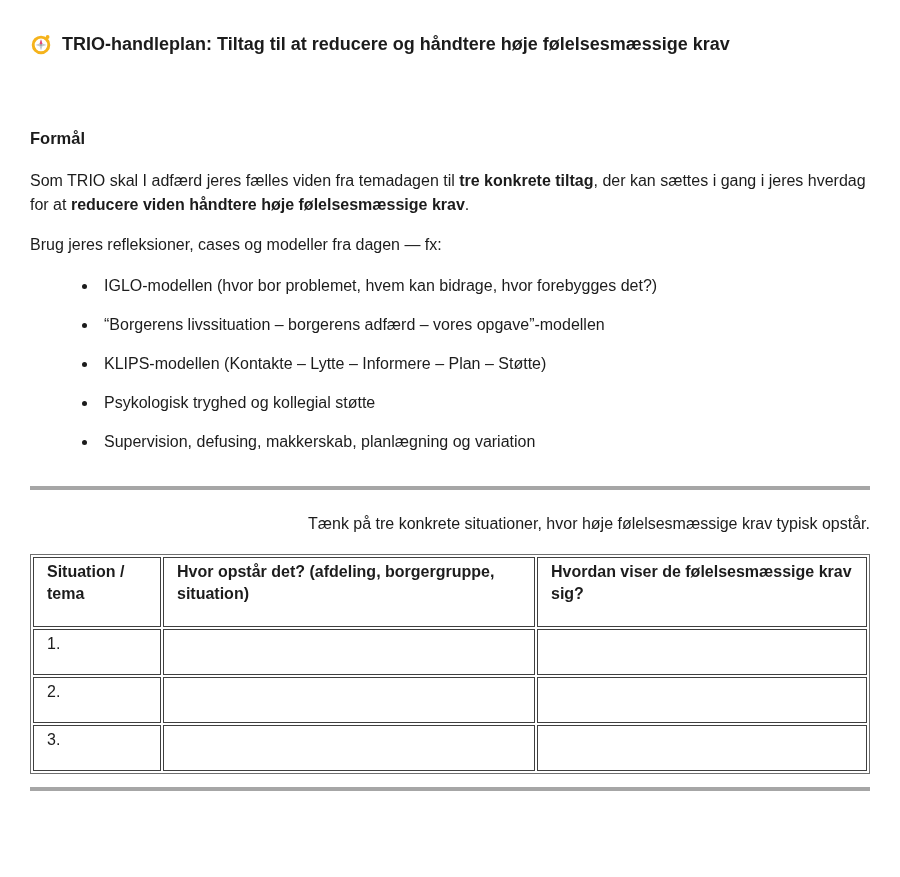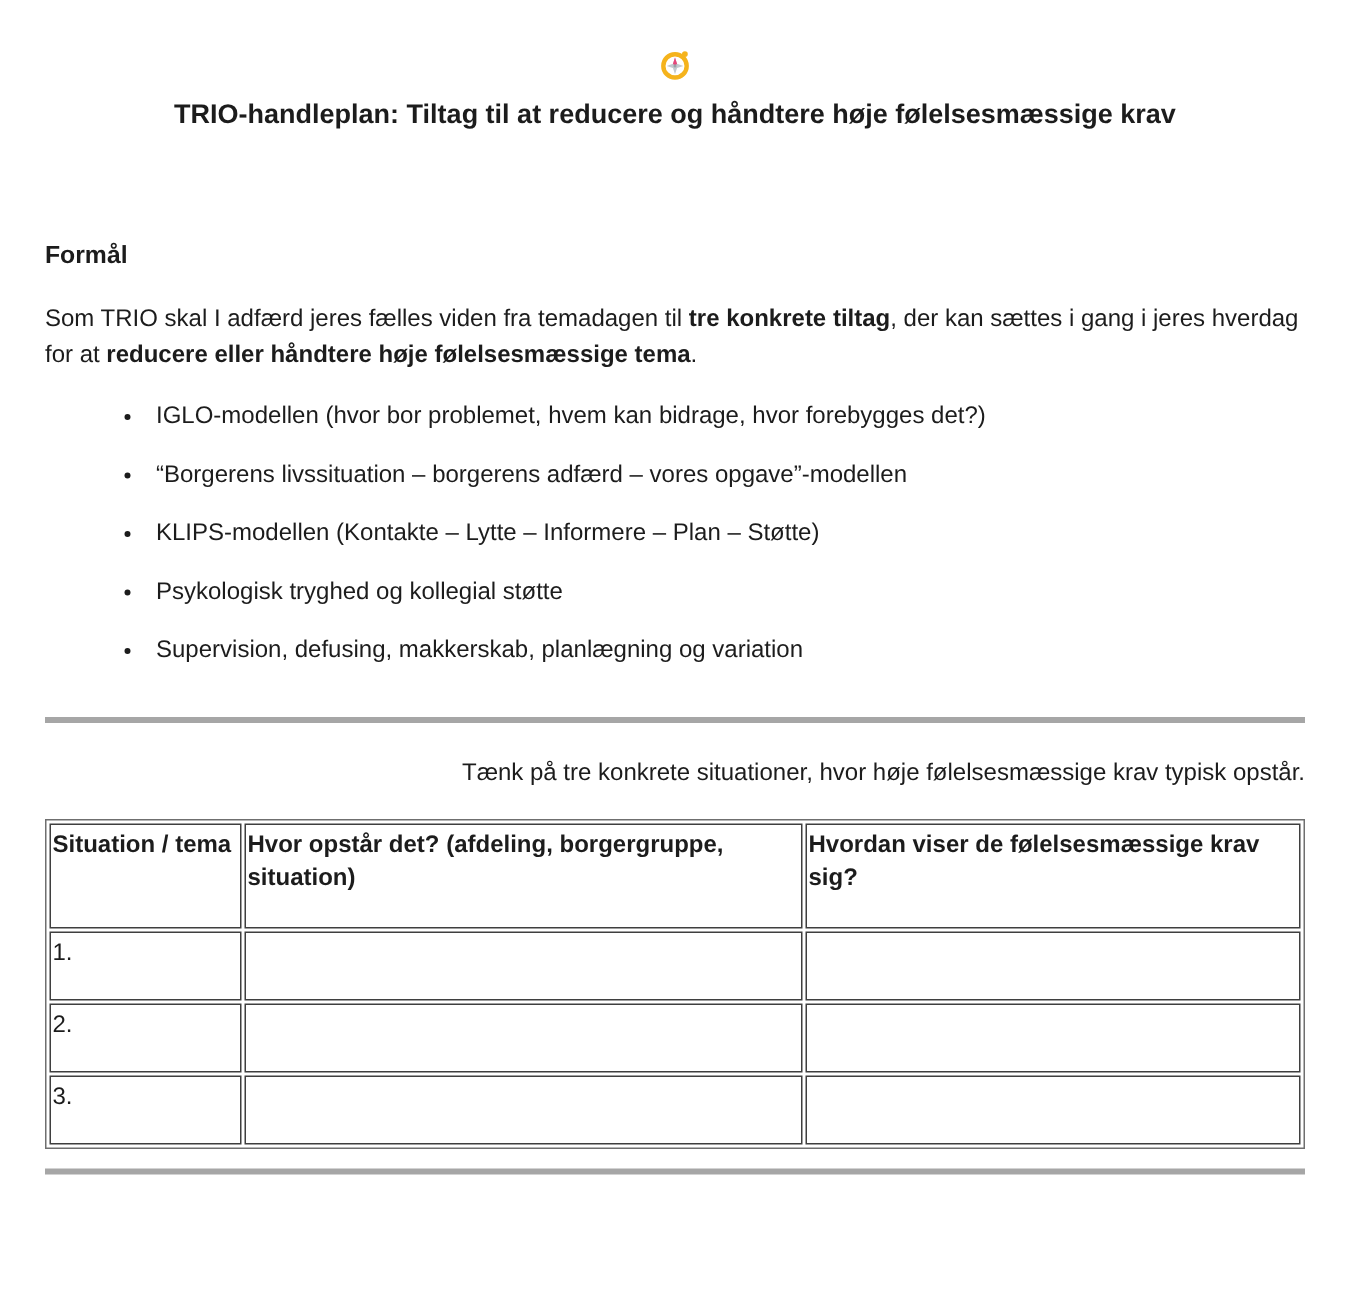--- a/index.html
+++ b/index.html
@@ -5,21 +5,21 @@
   html,body { margin:0; padding:0; background:#ffffff; }
   body {
     width:900px; height:877px; box-sizing:border-box;
     padding:32px 30px 0 30px;
     font-family:"Liberation Sans","DejaVu Sans",sans-serif;
     color:#1c1c1c; font-size:16px;
     overflow:hidden;
   }
   .title-row {
     display:flex; align-items:center; gap:10px;
-    font-size:18px; font-weight:bold; margin:0; line-height:24px;flex-direction:column;
+    font-size:18px; font-weight:bold; margin:0; line-height:24px;
   }
   .icon { display:inline-flex; flex:0 0 auto; }
   h2.formal { font-size:16.5px; font-weight:bold; margin:72px 0 0 0; line-height:20px; }
   p.p1 { margin:21px 0 0 0; line-height:24px; }
   p.models-intro { margin:16px 0 0 0; line-height:24px; }
   ul.models { margin:18px 0 0 0; padding:0 0 0 68px; list-style:disc outside; }
   ul.models li { margin:0 0 17px 0; padding-left:6px; line-height:22px; }
   ul.models li:last-child { margin-bottom:16px; }
   hr.divider { border:0; height:4px; background:#a6a6a6; margin:33px 0 0 0; }
   .step-heading {
@@ -27,21 +27,21 @@
     font-size:16.5px; font-weight:bold; margin:25px 0 0 0; line-height:22px;
   }
   p.step-intro { margin:23px 0 0 0; line-height:21.5px;text-align:right; }
   table.situations {
     margin-top:19px; width:838px; table-layout:fixed;
     border-collapse:separate; border-spacing:2px;
     border:1px solid #6f6f6f; background:#ffffff;
   }
   table.situations th, table.situations td {
     border:1px solid #3f3f3f; vertical-align:top;
-    padding:3px 1px; text-align:left; font-size:16px;
+    padding:3px 13px; text-align:left; font-size:16px;
   }
   table.situations th { font-weight:bold; height:62px; line-height:22px; }
   table.situations td { height:38px; line-height:22px; }
   hr.bottom { border:0; height:4px; background:#a6a6a6; margin:13px 0 0 0; }
   b { font-weight:bold; }
 </style>
 </head>
 <body>
 
 <div>
@@ -54,22 +54,23 @@
         <path d="M12 6.9 L13.5 11.5 L18.1 13 L13.5 14.5 L12 19.1 L10.5 14.5 L5.9 13 L10.5 11.5 Z" fill="#C3C9CF"></path>
         <path d="M12 6.9 L13.5 11.5 L12 13 L10.5 11.5 Z" fill="#E8457A"></path>
         <circle cx="12" cy="13" r="1.1" fill="#9aa0a6"></circle>
       </svg>
     </span>
     <span>TRIO-handleplan: Tiltag til at reducere og håndtere høje følelsesmæssige krav</span>
   </h1>
 
   <h2 class="formal">Formål</h2>
 
-  <p class="p1"><span>Som TRIO skal I adfærd jeres fælles viden fra temadagen til </span><b>tre konkrete tiltag</b><span>, der kan sættes i gang i jeres hverdag for at </span><b>reducere eller håndtere høje følelsesmæssige tema</b><span>.</span></p>
+  <p class="p1"><span>Som TRIO skal I adfærd jeres fælles viden fra temadagen til </span><b>tre konkrete tiltag</b><span>, der kan sættes i gang i jeres hverdag for at </span><b>reducere viden håndtere høje følelsesmæssige krav</b><span>.</span></p>
 
+  <p class="models-intro">Brug jeres refleksioner, cases og modeller fra dagen — fx:</p>
 
   <ul class="models">
     <li>IGLO-modellen (hvor bor problemet, hvem kan bidrage, hvor forebygges det?)</li>
     <li>“Borgerens livssituation – borgerens adfærd – vores opgave”-modellen</li>
     <li>KLIPS-modellen (Kontakte – Lytte – Informere – Plan – Støtte)</li>
     <li>Psykologisk tryghed og kollegial støtte</li>
     <li>Supervision, defusing, makkerskab, planlægning og variation</li>
   </ul>
 
   <hr class="divider">

